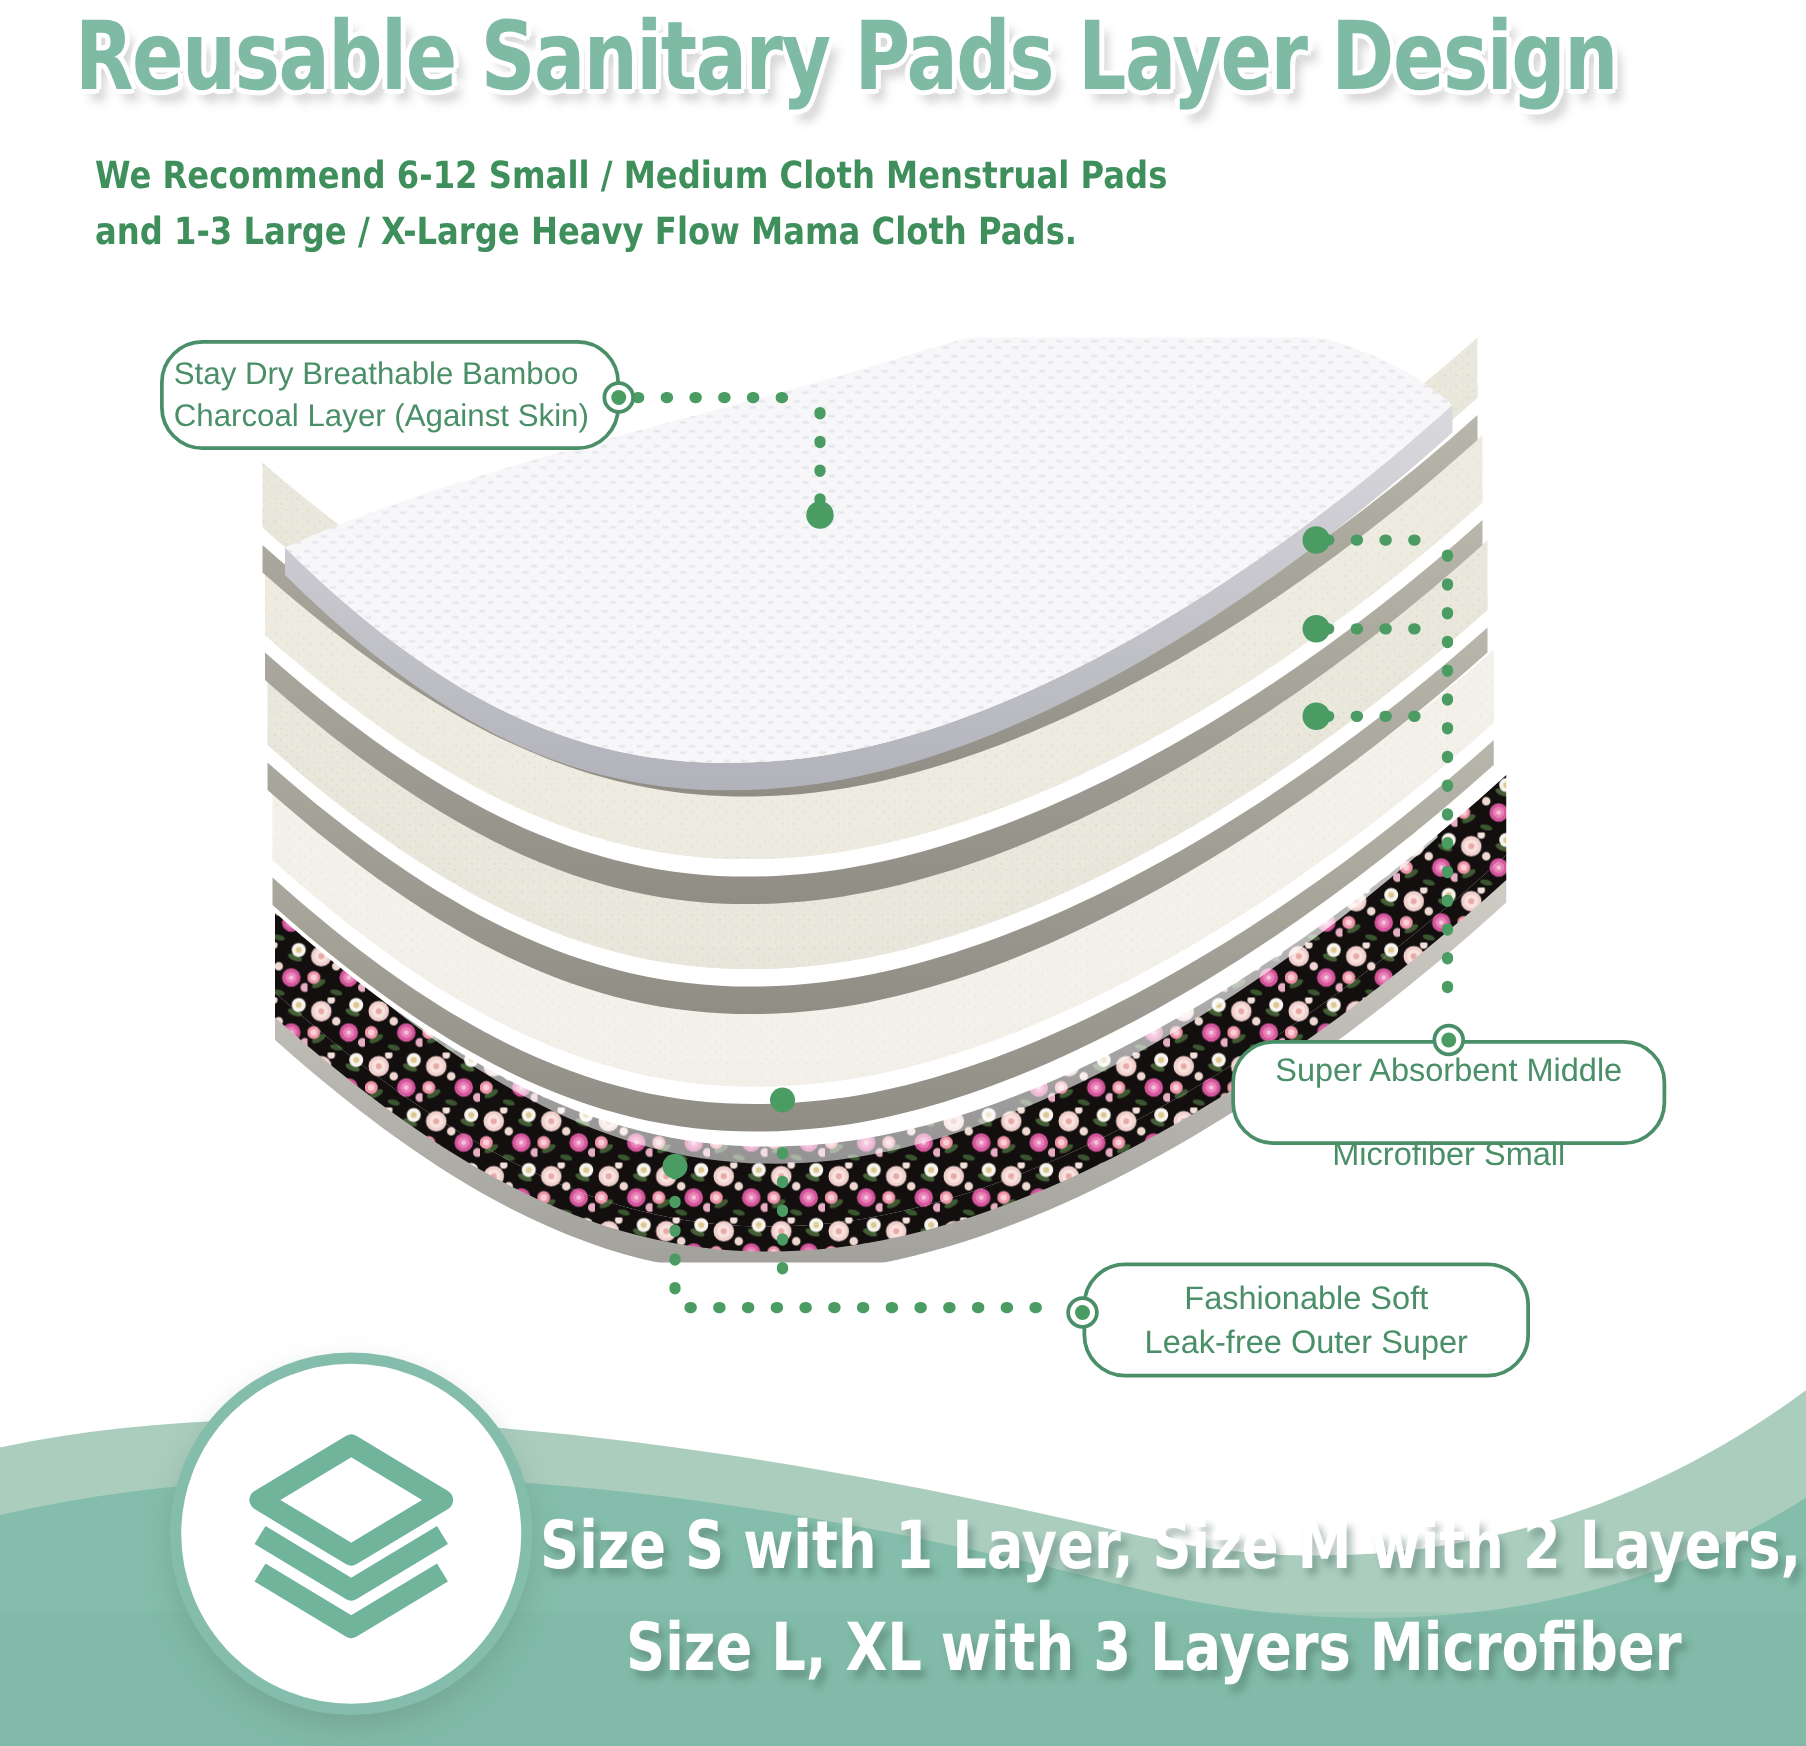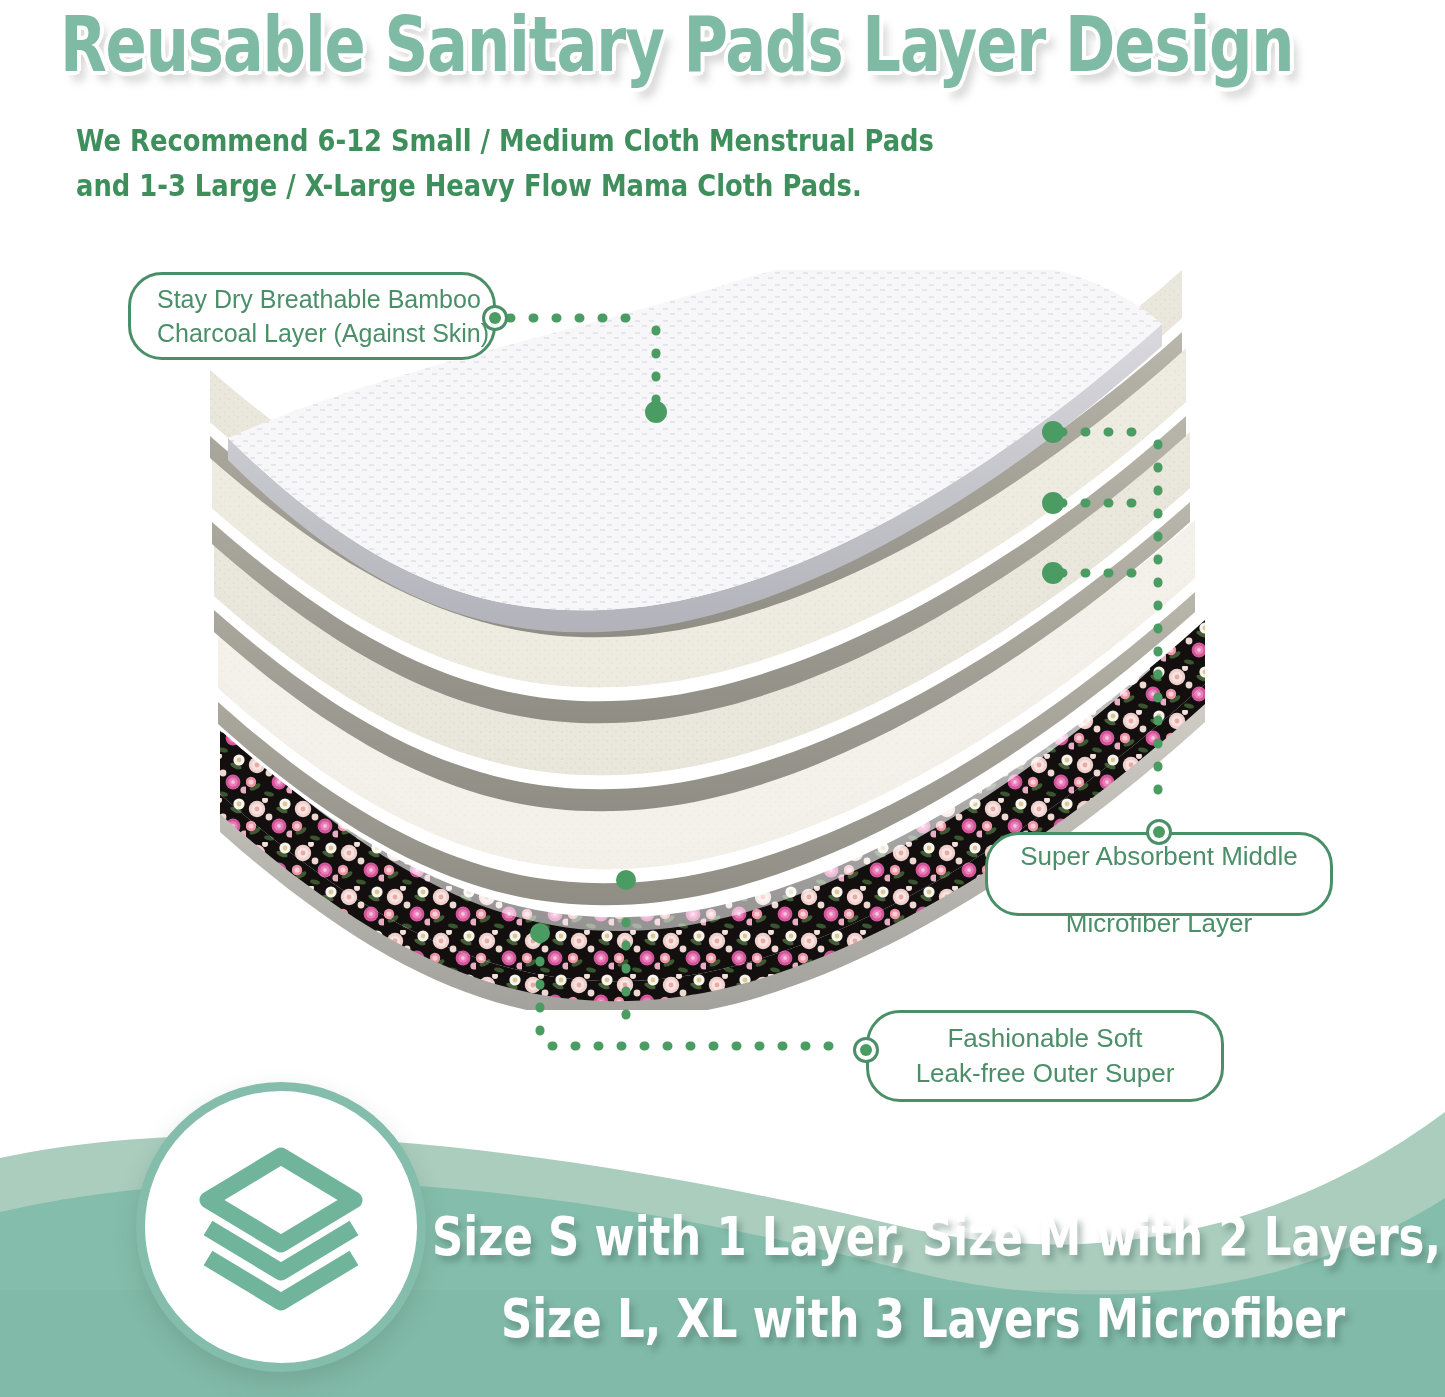--- a/index.html
+++ b/index.html
@@ -76,21 +76,21 @@
   .callout {
     position: absolute;
     border: 3px solid #4a8f68;
     border-radius: 34px;
     background: #ffffff;
     box-sizing: border-box;
     display: flex;
     flex-direction: column;
     align-items: center;
     justify-content: center;
-    padding: 10px 26px;
+    padding: 10px 8px;
   }
   .callout-line {
     font-family: "Liberation Sans", sans-serif;
     font-size: 27px;
     line-height: 36px;
     color: #4a8f68;
     white-space: nowrap;
     font-weight: normal;
   }
   #callout-bamboo {
@@ -349,21 +349,21 @@
   </svg>
 
   <div class="callout" id="callout-bamboo">
     <div class="callout-line">Stay Dry Breathable Bamboo</div>
     <div class="callout-line">Charcoal Layer (Against Skin)</div>
   </div>
   <div class="knob" id="knob-bamboo"></div>
 
   <div class="callout" id="callout-absorbent">
     <div class="callout-line">Super Absorbent Middle</div>
-    <div class="callout-line">Microfiber Layer</div>
+    <div class="callout-line">Microfiber Small</div>
   </div>
   <div class="knob" id="knob-absorbent"></div>
 
   <div class="callout" id="callout-outer">
     <div class="callout-line">Fashionable Soft</div>
     <div class="callout-line">Leak-free Outer Super</div>
   </div>
   <div class="knob" id="knob-outer"></div>
 
   <div id="wave-layer">

